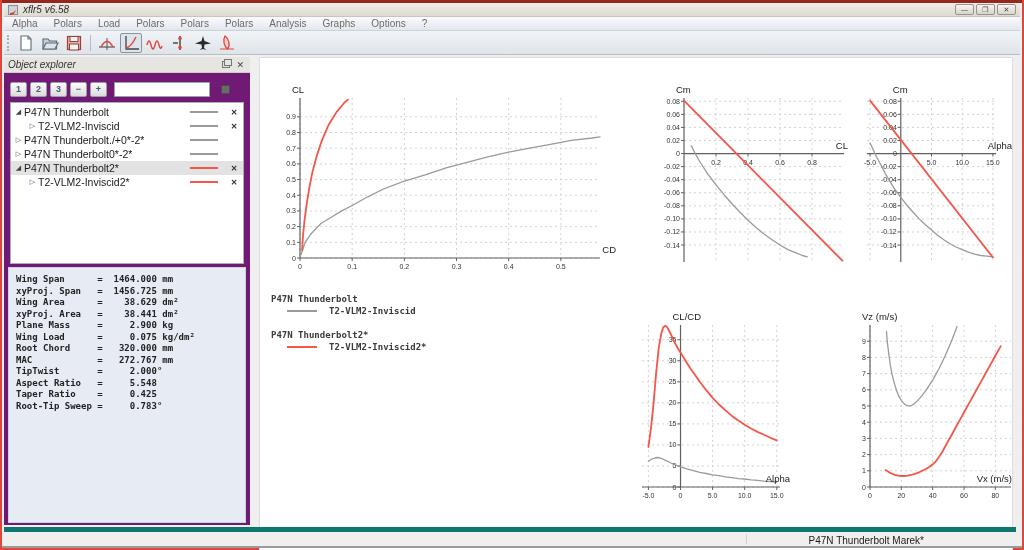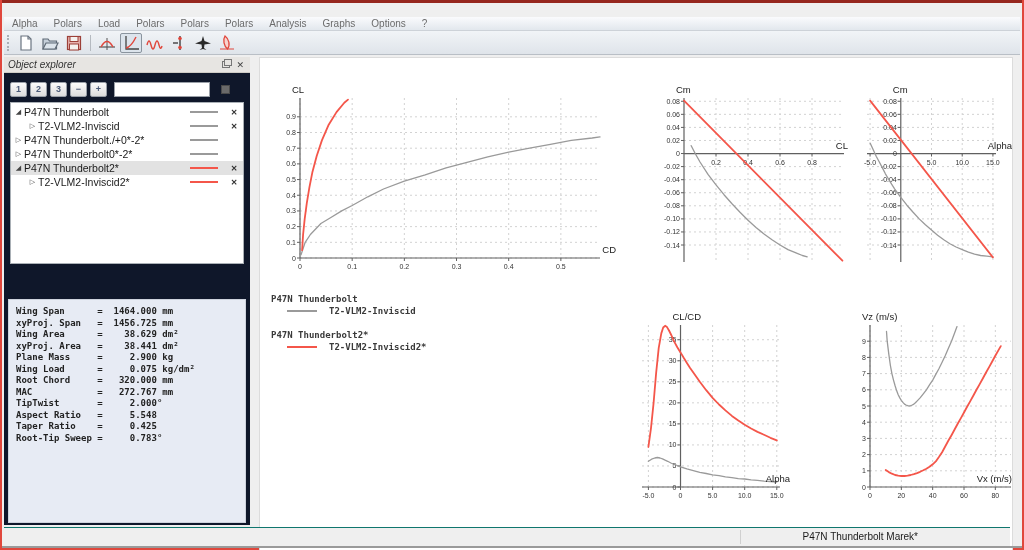--- a/index.html
+++ b/index.html
@@ -17,66 +17,75 @@
   
   #menu-bar { position:absolute; left:2px; right:2px; top:17px; height:14px; background:linear-gradient(#fafbfd,#e2e7ed); border-bottom:1px solid #cdd2d8; display:flex; align-items:center; }
   .menu-item { font-size:10px; color:#6b6b6b; padding:0 8px; line-height:14px; }
   
   #toolbar { position:absolute; left:2px; right:2px; top:31px; height:24px; background:linear-gradient(#f1f4f7,#dfe4ea); border-bottom:1px solid #b9bfc6; display:flex; align-items:center; }
   #grip { width:3px; height:16px; border-left:2px dotted #aab0b6; margin:0 4px 0 3px; }
   .tool-btn { width:22px; height:20px; display:flex; align-items:center; justify-content:center; margin:0 1px; border:1px solid transparent; border-radius:2px; }
   .tool-btn.active { background:#dce4ec; border:1px solid #8a949e; }
   .tb-sep { width:1px; height:16px; background:#b5bac0; margin:0 4px; }
   
-  #left-panel { position:absolute; left:2px; top:57px; width:246px; height:468px; background:#0f172a; }
+  #left-panel { position:absolute; left:2px; top:57px; width:246px; height:468px; background:#701a75; }
   #explorer-header { position:absolute; left:0; top:0; right:0; height:16px; background:#e7e5e2; border-bottom:1px solid #cfccc6; display:flex; align-items:center; padding:0 4px; }
   #explorer-title { font-style:italic; font-size:10px; color:#333; }
   #float-icon { border:1px solid #777; width:8px; height:7px; position:relative; margin-left:auto; margin-right:6px; }
   #float-icon::after { content:""; position:absolute; right:-3px; top:-3px; width:6px; height:5px; border:1px solid #777; background:#e7e5e2; }
   #explorer-close { font-size:9px; color:#444; margin-right:2px; }
   #explorer-toolrow { position:absolute; left:6px; top:24px; right:6px; height:16px; display:flex; align-items:center; gap:3px; }
   .num-btn { width:17px; height:15px; background:linear-gradient(#fbfbfb,#dcdcdc); border:1px solid #9aa0a8; border-radius:2px; font-size:9px; font-weight:bold; color:#4a5a78; text-align:center; line-height:13px; }
   #explorer-search { width:96px; height:15px; border:1px solid #9aa0a8; background:#fff; font-size:9px; padding:0 2px; margin-left:4px; }
   #square-btn { width:9px; height:9px; background:#6a6a6a; border:1px solid #4a4a4a; margin-left:8px; }
   #object-tree { position:absolute; left:6px; top:45px; right:6px; height:162px; background:#fff; border:1px solid #aab0b6; overflow:hidden; padding-top:2px; }
   .tree-row { display:flex; align-items:center; height:14px; font-size:10.5px; color:#1a1a1a; padding-right:3px; }
   .tree-row.selected { background:#e2e2e2; }
   .t-arrow { width:11px; text-align:center; font-size:7px; color:#444; }
   .t-label { flex:1; white-space:nowrap; overflow:hidden; }
   .t-line { width:28px; height:2px; margin-right:10px; }
   .t-close { width:12px; font-size:8px; font-weight:bold; color:#333; text-align:center; }
-  #properties-box { position:absolute; left:4px; right:4px; top:210px; bottom:2px; background:#e7ebf4; border:1px solid #cdd2dc; padding:6px 7px;margin-top:32px; }
+  #properties-box { position:absolute; left:4px; right:4px; top:210px; bottom:2px; background:#e7ebf4; border:1px solid #cdd2dc; padding:6px 7px; }
   #properties-text { font-family:"DejaVu Sans Mono", monospace; font-size:9px; font-weight:bold; line-height:11.5px; color:#222; }
   
   #main { position:absolute; left:257px; top:57px; width:754px; height:502px; background:#fff; border:1px solid #dcdcdc;text-decoration:underline; }
   .chart { position:absolute; }
   #chart-polar-cl-cd { left:13px; top:25px; width:345px; height:190px; }
   #chart-cm-cl { left:398px; top:25px; width:192px; height:185px; }
   #chart-cm-alpha { left:599px; top:25px; width:155px; height:185px; }
   #chart-clcd-alpha { left:372px; top:253px; width:160px; height:192px; }
   #chart-vz-vx { left:591px; top:253px; width:163px; height:192px; }
   #legend { position:absolute; left:11px; top:236px; }
   .legend-group { margin-bottom:14px; }
   .legend-plane { font-family:"DejaVu Sans Mono", monospace; font-size:9px; font-weight:bold; color:#3a3a3a; }
   .legend-entry { display:flex; align-items:center; margin-top:2px; }
   .legend-line { width:30px; height:2px; margin-left:16px; margin-right:12px; }
   .legend-polar { font-family:"DejaVu Sans Mono", monospace; font-size:9px; font-weight:bold; color:#3a3a3a; }
   
-  #status-bar { position:absolute; left:2px; right:12px; top:527px; height:19px; background:#efefef; border-top:1px solid #0f766e; }
+  #status-bar { position:absolute; left:2px; right:6px; top:527px; height:19px; background:#efefef; border-top:5px solid #0f766e; }
   #status-divider { position:absolute; right:269px; top:2px; bottom:2px; width:1px; background:#d0d0d0; }
   #status-plane { position:absolute; right:92px; top:3px; font-size:10px; color:#1a1a1a; }
   #bottom-line { position:absolute; left:0; right:0; top:546px; height:2px; background:#9a9a9a; }
   svg text { font-family:"Liberation Sans", sans-serif; }
 </style>
 </head>
 <body>
 
 <div id="frame">
   <div id="top-strip"></div>
 
+  <div id="title-bar">
+    <span id="app-icon"></span>
+    <span id="title-text">xflr5 v6.58</span>
+    <span id="win-buttons">
+      <span class="win-btn">—</span>
+      <span class="win-btn">❐</span>
+      <span class="win-btn">✕</span>
+    </span>
+  </div>
 
   <div id="menu-bar">
     <span class="menu-item">Alpha</span>
     <span class="menu-item">Polars</span>
     <span class="menu-item">Load</span>
     <span class="menu-item">Polars</span>
     <span class="menu-item">Polars</span>
     <span class="menu-item">Polars</span>
     <span class="menu-item">Analysis</span>
     <span class="menu-item">Graphs</span>

